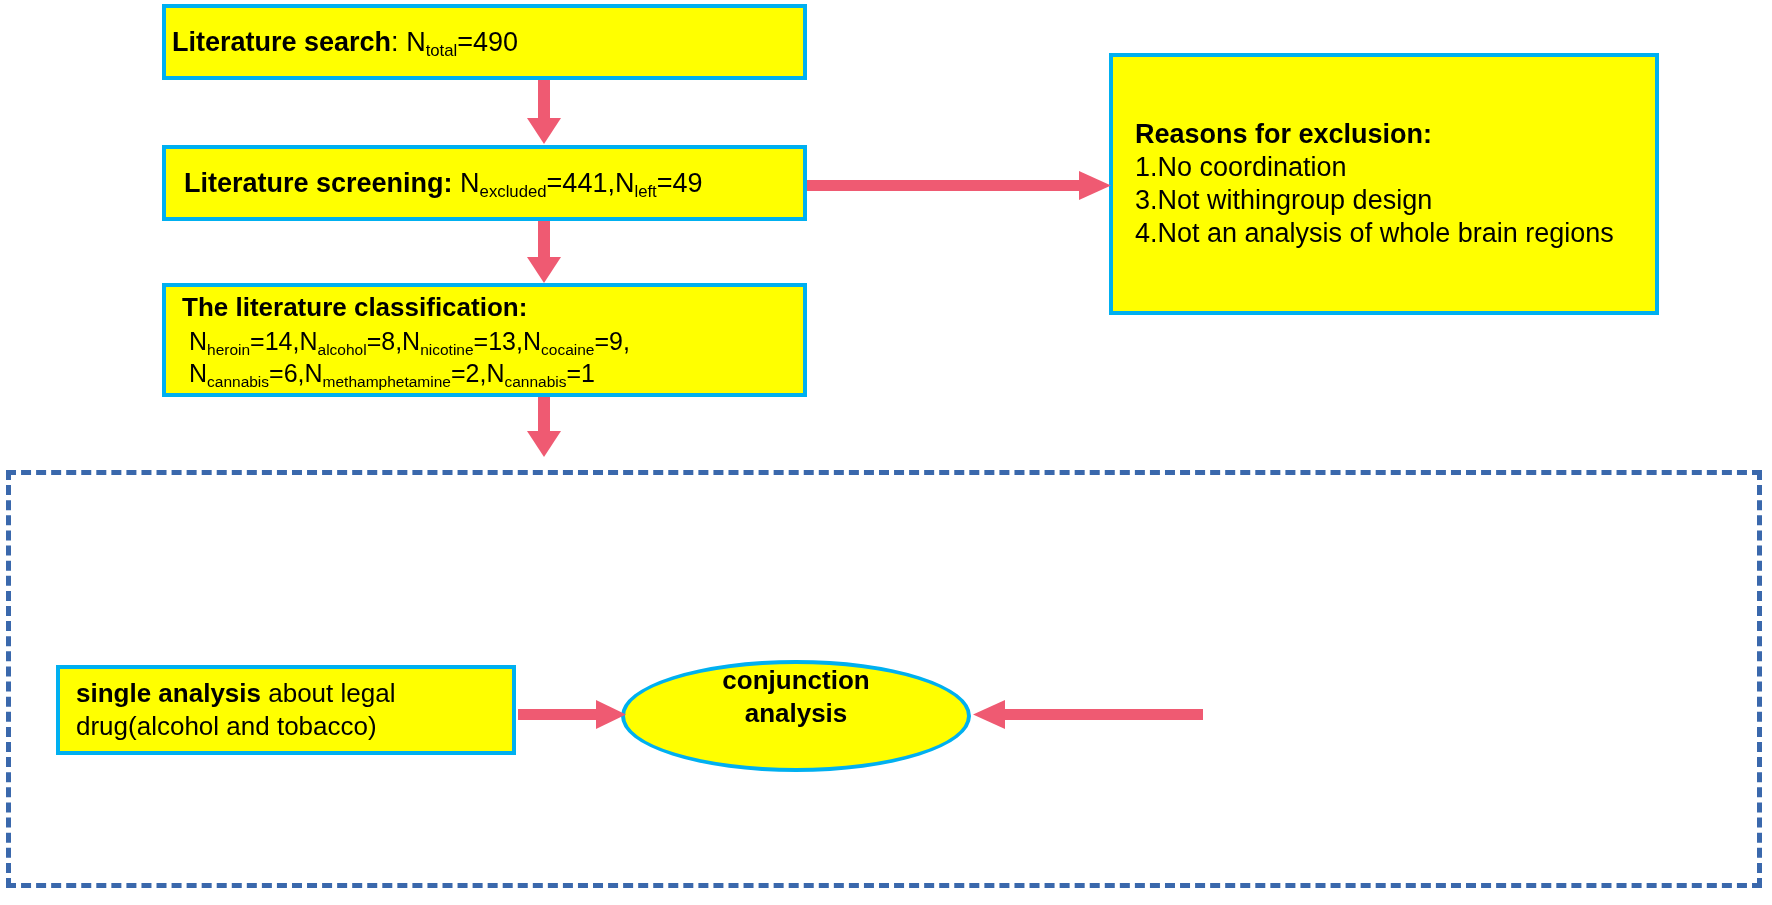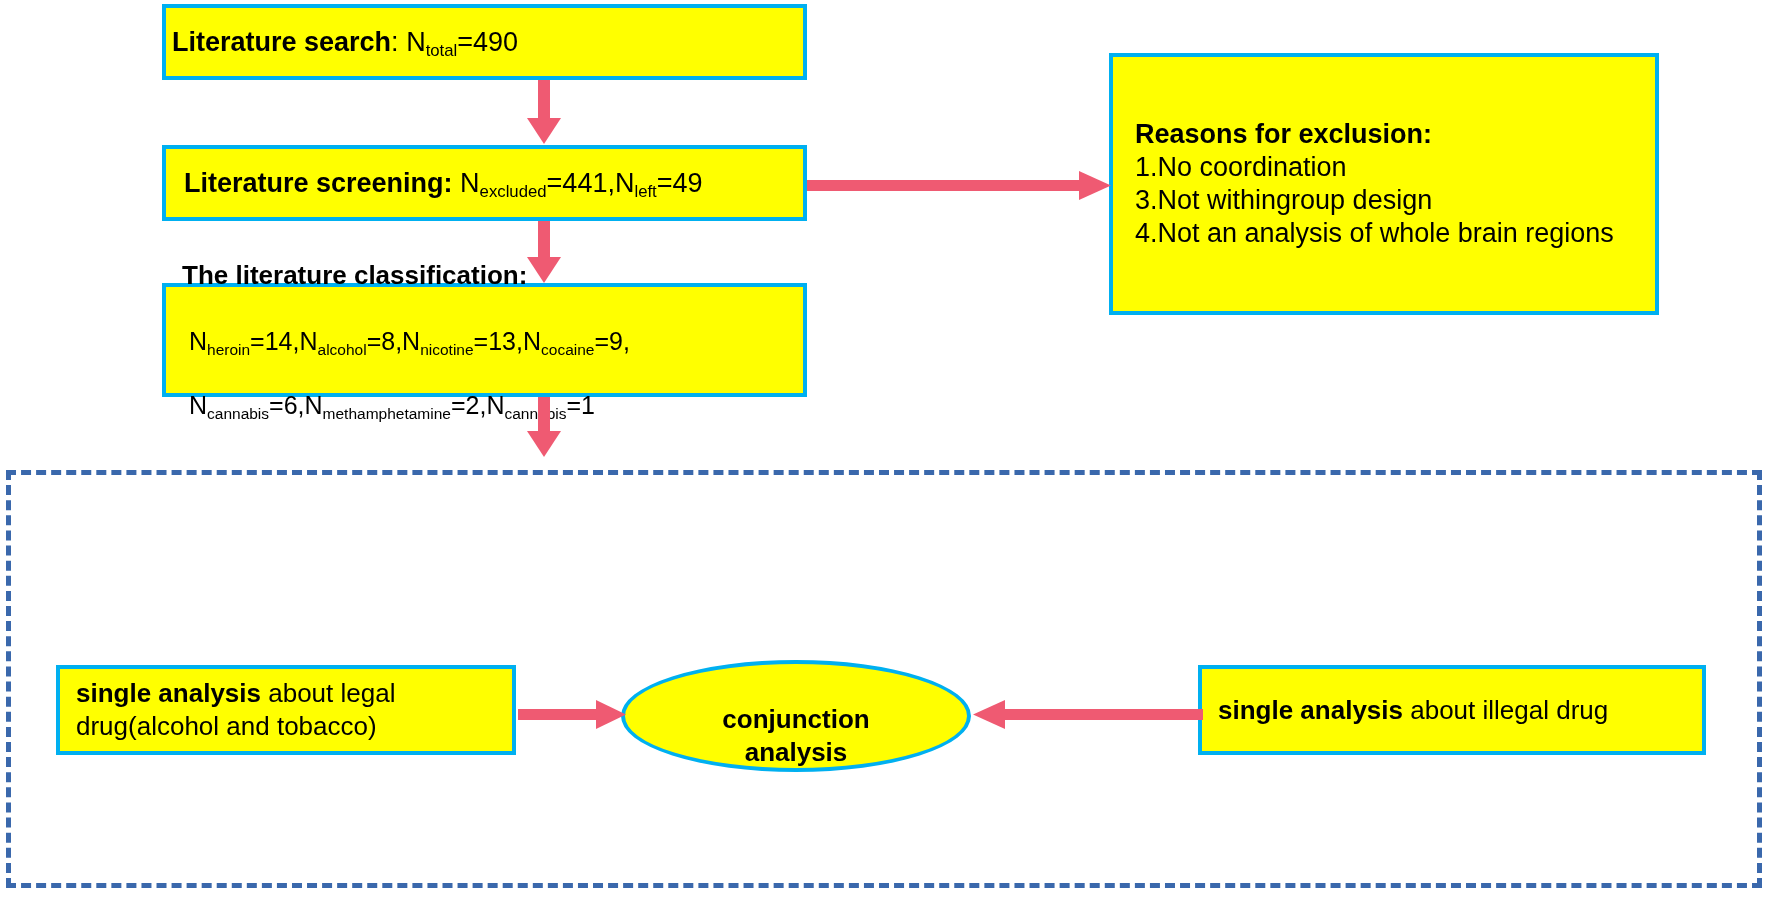--- a/index.html
+++ b/index.html
@@ -53,21 +53,20 @@
   #node-screening {
     left: 162px; top: 145px; width: 645px; height: 76px;
     font-size: 27px;
     padding: 0 18px;
   }
   #node-classification {
     left: 162px; top: 283px; width: 645px; height: 114px;
     font-size: 25px;
     padding: 0 16px;
     line-height: 1.28;
-    gap: 32px;
   }
   #node-classification .heading { font-size: 26px; }
   #node-exclusion {
     left: 1109px; top: 53px; width: 550px; height: 262px;
     font-size: 27px;
     padding: 0 22px;
     line-height: 1.22;
     justify-content: center;
   }
   #node-legal {
@@ -86,21 +85,21 @@
   #node-conjunction {
     position: absolute;
     left: 621px; top: 660px; width: 350px; height: 112px;
     background: #ffff00;
     border: 4px solid #00b0f0;
     border-radius: 50%;
     box-sizing: border-box;
     display: flex;
     flex-direction: column;
     align-items: center;
-    justify-content: flex-end;
+    justify-content: flex-start;
     font-size: 26px;
     font-weight: bold;
     color: #000000;
     line-height: 1.25;
   }
 
   
   #dashed-container {
     position: absolute;
     left: 6px; top: 470px; width: 1756px; height: 418px;
@@ -152,23 +151,20 @@
 
   <div class="node" id="node-legal">
     <div class="wrapline"><span class="b">single analysis</span><span> about legal drug(alcohol and tobacco)</span></div>
   </div>
 
   <div id="node-conjunction">
     <div>conjunction</div>
     <div>analysis</div>
   </div>
 
-  <div class="node" id="node-illegal">
-    <div class="line"><span class="b">single analysis</span><span> about illegal drug</span></div>
-  </div>
 
   <div class="arrow" id="arrow-search-screening">
     <svg width="40" height="66" viewBox="0 0 40 66">
       <rect x="14" y="0" width="12" height="42" fill="#ef5a72"></rect>
       <polygon points="3,38 37,38 20,64" fill="#ef5a72"></polygon>
     </svg>
   </div>
 
   <div class="arrow" id="arrow-screening-classification">
     <svg width="40" height="64" viewBox="0 0 40 64">

